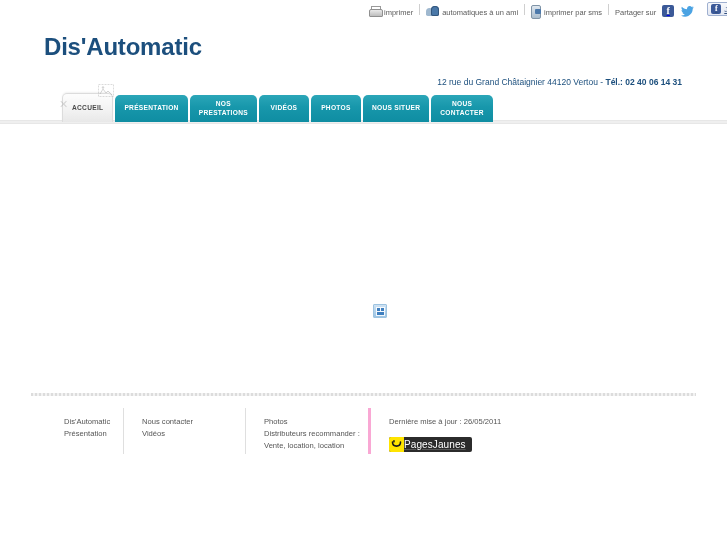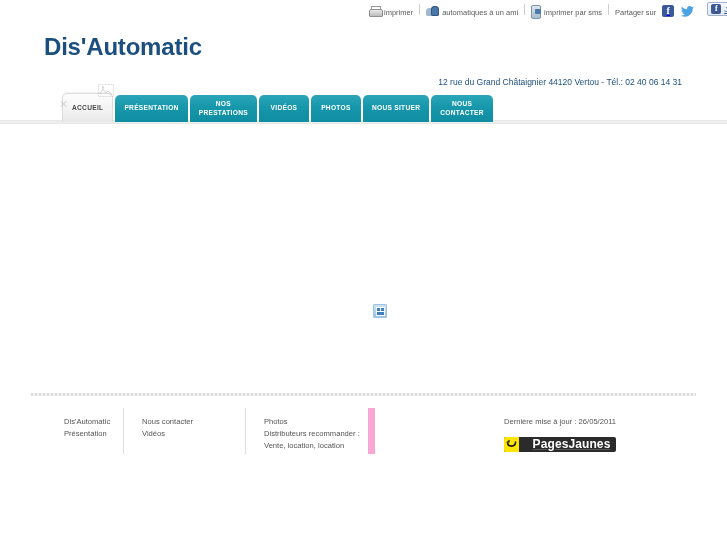--- a/index.html
+++ b/index.html
@@ -100,21 +100,21 @@
     color: #1c4f7d;
     letter-spacing: -0.2px;
   }
   .contact-line {
     position: absolute;
     right: 45px; top: 77px;
     font-size: 8.5px;
     color: #1c4f7d;
     white-space: nowrap;
   }
-  .contact-line .tel { font-weight: normal; }
+  .contact-line .tel { font-weight: bold; }
 
   
   .nav {
     position: absolute;
     left: 62px; top: 93px;
     display: flex;
     align-items: flex-end;
     gap: 2px;
     z-index: 5;
   }
@@ -208,21 +208,21 @@
     font-size: 7.6px;
     color: #555555;
   }
   .fcol {
     padding: 8px 0 0 0;
     line-height: 1.55;
   }
   .fcol-1 { width: 123px; padding-left: 64px; }
   .fcol-2 { width: 122px; padding-left: 18px; border-left: 1px solid #dfdfdf; }
   .fcol-3 { width: 123px; padding-left: 18px; border-left: 1px solid #dfdfdf; }
-  .fcol-4 { flex: 1; padding-left: 18px; border-left: 7px solid #f9a8d4; text-align: center; }
+  .fcol-4 { flex: 1; padding-left: 18px; border-left: 3px solid #f9a8d4; }
   .fcol a { color: #555; text-decoration: underline; }
   .fline { white-space: nowrap; }
 
   .pj-logo {
     margin-top: 9px;
     display: inline-flex;
     align-items: center;
     height: 15px;
     background: #2b2b2b;
     border-radius: 2px;
@@ -231,23 +231,23 @@
   }
   .pj-smiley {
     width: 15px; height: 15px;
     background: #ffe400;
     display: flex; align-items: center; justify-content: center;
     flex: none;
   }
   .pj-smiley svg { display:block; }
   .pj-text {
     color: #ffffff;
-    font-size: 12px;
-    font-weight: bold;
-    padding-left: 14px;
+    font-size: 10px;
+    font-weight: normal;
+    padding-left: 0;
     letter-spacing: 0.1px;
     white-space: nowrap;
   }
 </style>
 </head>
 <body>
 
 <div id="page">
 
   <div class="share-bar">

